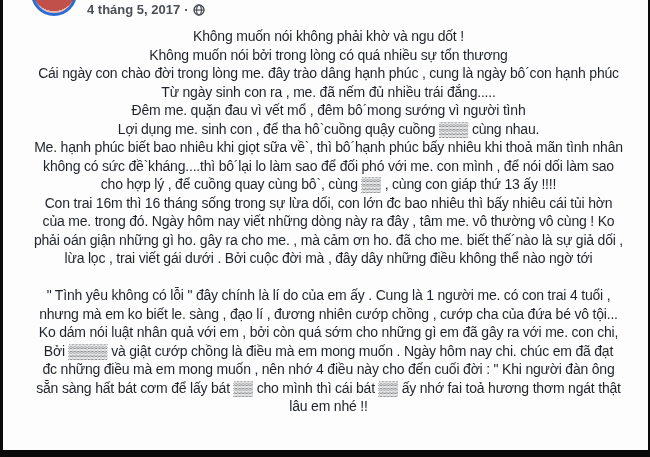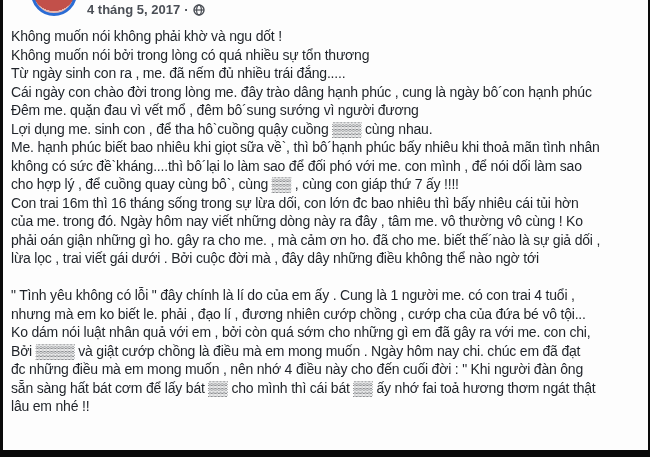--- a/index.html
+++ b/index.html
@@ -31,20 +31,21 @@
     display:flex;align-items:center;gap:4px;
     color:#4b4f56;font-size:13px;font-weight:bold;
   }
   .meta .dot{font-weight:bold;color:#4b4f56;}
   .globe{width:12px;height:12px;display:inline-block;}
   .post-body{
     padding:4px 2px 0 8px;
     color:#1f2329;
     font-size:14px;
     letter-spacing:-0.2px;
+    text-align:center;
   }
   .post-line{
     height:18.5px;line-height:18.5px;white-space:nowrap;overflow:visible;
   }
 </style>
 </head>
 <body>
 
 <div class="frame">
   <div class="post">
@@ -58,34 +59,34 @@
           <circle cx="6" cy="6" r="5" fill="none" stroke="#4b4f56" stroke-width="1.4"></circle>
           <line x1="1" y1="6" x2="11" y2="6" stroke="#4b4f56" stroke-width="1.2"></line>
           <ellipse cx="6" cy="6" rx="2.4" ry="5" fill="none" stroke="#4b4f56" stroke-width="1.2"></ellipse>
         </svg>
       </div>
     </div>
 
     <div class="post-body">
         <div class="post-line">Không muốn nói không phải khờ và ngu dốt !</div>
         <div class="post-line">Không muốn nói bởi trong lòng có quá nhiều sự tổn thương</div>
+        <div class="post-line">Cái ngày con chào đời trong lòng me. đây trào dâng hạnh phúc , cung là ngày bô´con hạnh phúc</div>
         <div class="post-line">Từ ngày sinh con ra , me. đã nếm đủ nhiều trái đắng.....</div>
-        <div class="post-line">Cái ngày con chào đời trong lòng me. đây trào dâng hạnh phúc , cung là ngày bô´con hạnh phúc</div>
-        <div class="post-line">Đêm me. quặn đau vì vết mổ , đêm bô´sung sướng vì người đương</div>
+        <div class="post-line">Đêm me. quặn đau vì vết mổ , đêm bô´mong sướng vì người tình</div>
         <div class="post-line">Lợi dụng me. sinh con , để tha hô`cuồng quậy cuồng ▒▒▒ cùng nhau.</div>
         <div class="post-line">Me. hạnh phúc biết bao nhiêu khi giọt sữa về`, thì bô´hạnh phúc bấy nhiêu khi thoả mãn tình nhân</div>
         <div class="post-line">không có sức đề`kháng....thì bô´lại lo làm sao để đối phó với me. con mình , để nói dối làm sao</div>
-        <div class="post-line">cho hợp lý , để cuồng quay cùng bô`, cùng ▒▒ , cùng con giáp thứ 7 ấy !!!!</div>
+        <div class="post-line">cho hợp lý , để cuồng quay cùng bô`, cùng ▒▒ , cùng con giáp thứ 13 ấy !!!!</div>
         <div class="post-line">Con trai 16m thì 16 tháng sống trong sự lừa dối, con lớn đc bao nhiêu thì bấy nhiêu cái tủi hờn</div>
         <div class="post-line">của me. trong đó. Ngày hôm nay viết những dòng này ra đây , tâm me. vô thường vô cùng ! Ko</div>
         <div class="post-line">phải oán giận những gì ho. gây ra cho me. , mà cảm ơn ho. đã cho me. biết thế´nào là sự giả dối ,</div>
         <div class="post-line">lừa lọc , trai viết gái dưới . Bởi cuộc đời mà , đây dây những điều không thể nào ngờ tới</div>
         <div class="post-line"></div>
         <div class="post-line">" Tình yêu không có lỗi " đây chính là lí do của em ấy . Cung là 1 người me. có con trai 4 tuổi ,</div>
-        <div class="post-line">nhưng mà em ko biết le. phải , đạo lí , đương nhiên cướp chồng , cướp cha của đứa bé vô tội...</div>
+        <div class="post-line">nhưng mà em ko biết le. sàng , đạo lí , đương nhiên cướp chồng , cướp cha của đứa bé vô tội...</div>
         <div class="post-line">Ko dám nói luật nhân quả với em , bởi còn quá sớm cho những gì em đã gây ra với me. con chi,</div>
         <div class="post-line">Bởi ▒▒▒▒ và giật cướp chồng là điều mà em mong muốn . Ngày hôm nay chi. chúc em đã đạt</div>
         <div class="post-line">đc những điều mà em mong muốn , nên nhớ 4 điều này cho đến cuối đời : " Khi người đàn ông</div>
         <div class="post-line">sẵn sàng hất bát cơm để lấy bát ▒▒ cho mình thì cái bát ▒▒ ấy nhớ fai toả hương thơm ngát thật</div>
         <div class="post-line">lâu em nhé !!</div>
       </div>
 
   </div>
 </div>
 

